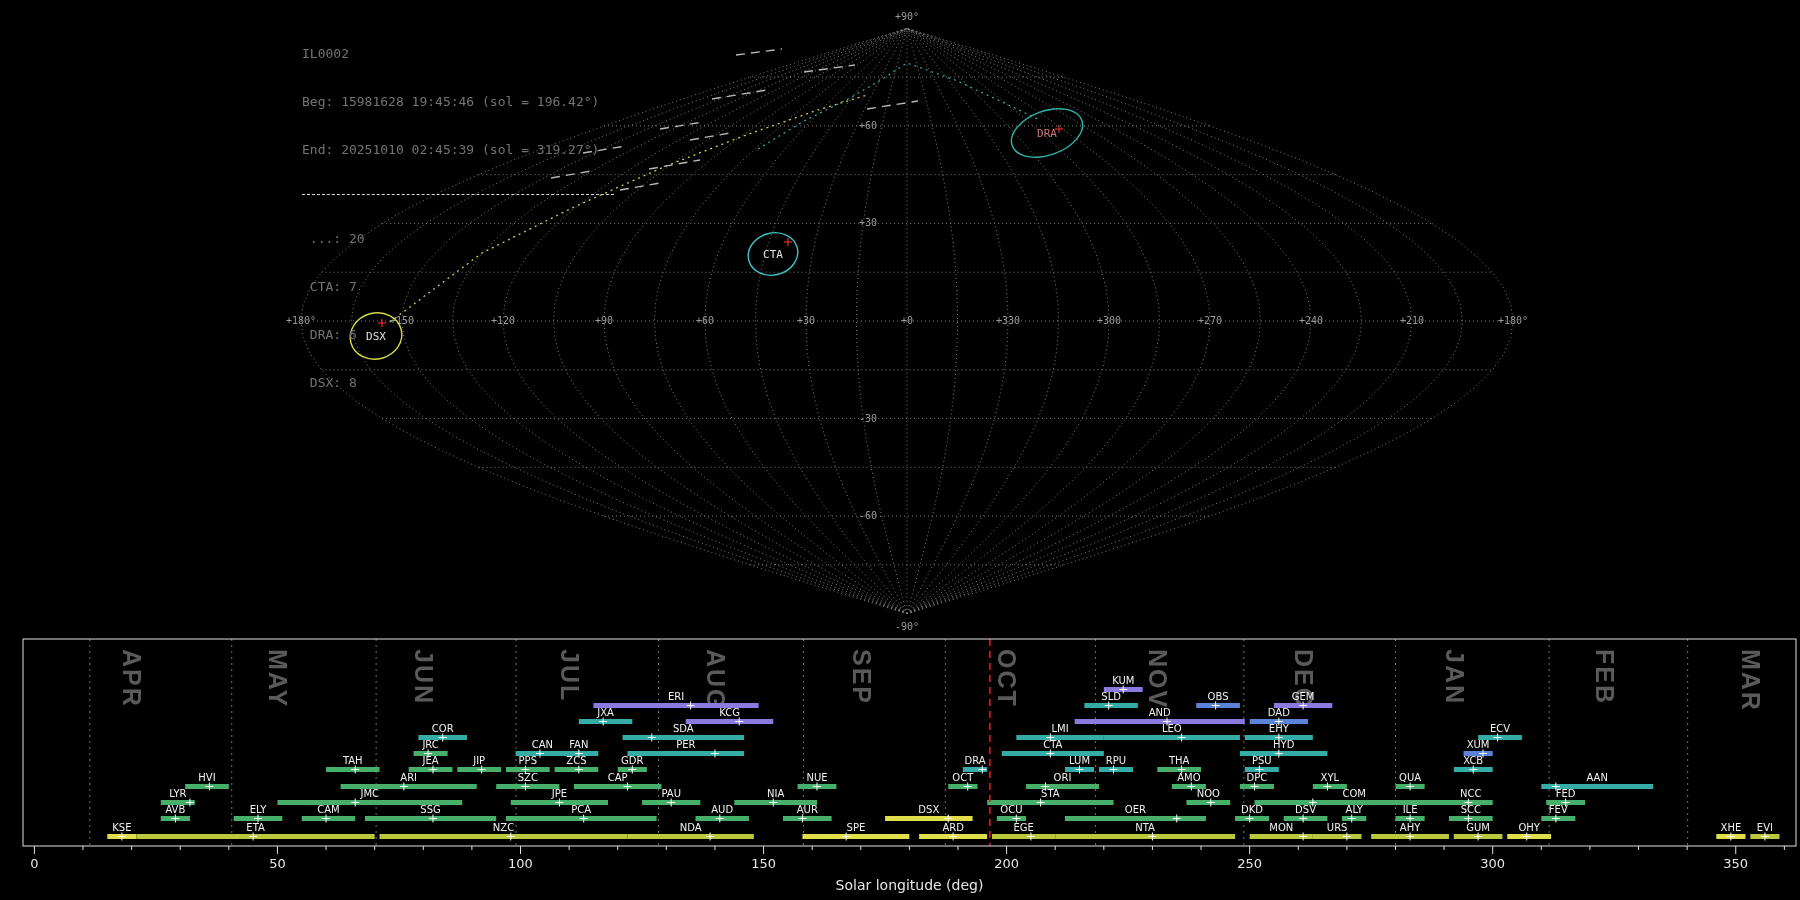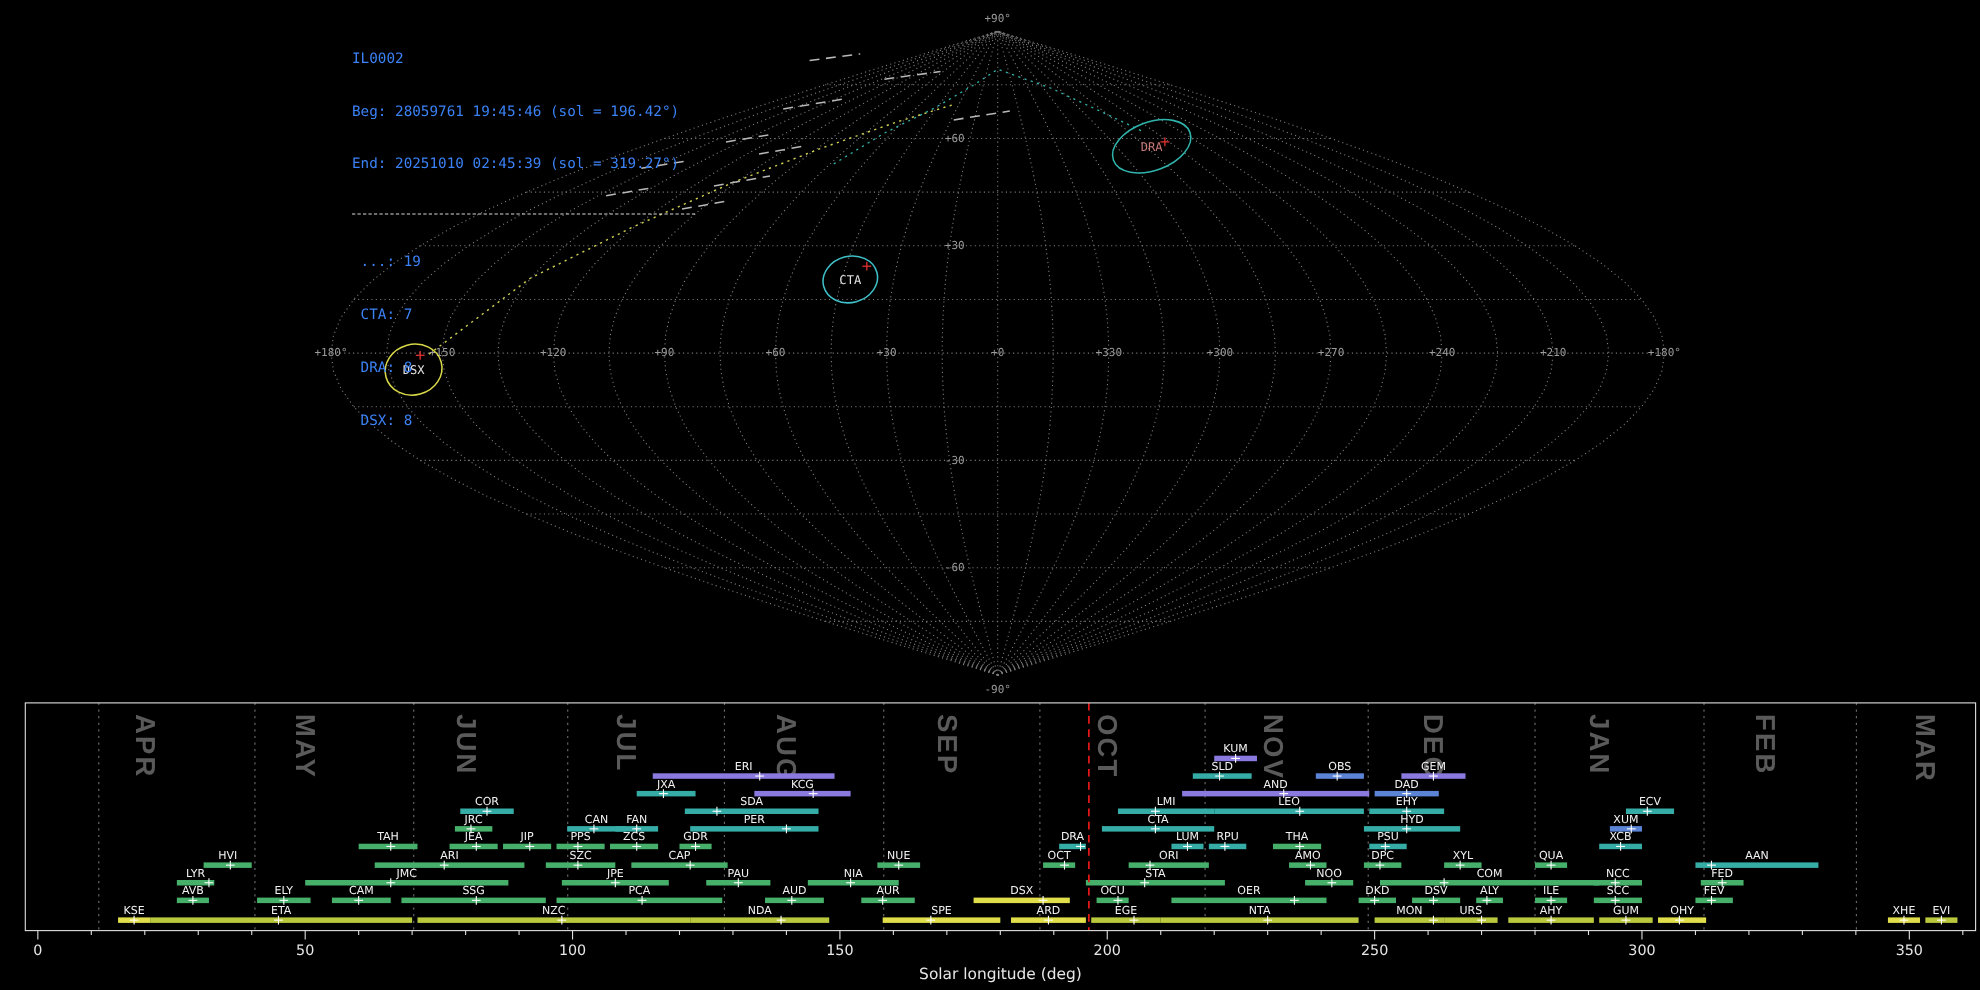--- a/index.html
+++ b/index.html
@@ -1,19 +1,19 @@
 <!DOCTYPE html>
 <html><head>
 <meta charset="utf-8">
 <style>
   html,body{margin:0;padding:0;background:#000;}
   .stage{position:relative;width:1800px;height:900px;background:#000;overflow:hidden;
          font-family:"DejaVu Sans",sans-serif;}
   .stage svg{position:absolute;left:0;top:0;}
-  .obs-header{position:absolute;left:320px;top:14px;color:#3b82f6;
+  .obs-header{position:absolute;left:302px;top:14px;color:#737373;
               font:13px/16px "DejaVu Sans Mono",monospace;white-space:pre;}
   .obs-header .sep{border-top:1px dashed #d8d8d8;width:312px;height:1px;margin:4px 0 3px 0;}
   
   .grid{stroke:#7e7e7e;stroke-dasharray:1 3;fill:none;stroke-width:1;}
   .maplabel{fill:#9a9a9a;font:10px "DejaVu Sans Mono",monospace;}
   .radiant-label{font:11px "DejaVu Sans Mono",monospace;}
   .trail{stroke:#b8b8b8;stroke-width:1.4;stroke-dasharray:9 6;}
   .ytrack{stroke:#cdcd50;stroke-width:1.3;stroke-dasharray:2 4;fill:none;}
   .ttrack{stroke:#31b0a8;stroke-width:1.2;stroke-dasharray:2 4;fill:none;}
   .redmark{stroke:#e03030;stroke-width:1.2;}
@@ -711,21 +711,21 @@
         <text x="763.55" y="868" text-anchor="middle" class="tick-label">150</text>
         <text x="1006.5999999999999" y="868" text-anchor="middle" class="tick-label">200</text>
         <text x="1249.65" y="868" text-anchor="middle" class="tick-label">250</text>
         <text x="1492.7" y="868" text-anchor="middle" class="tick-label">300</text>
         <text x="1735.75" y="868" text-anchor="middle" class="tick-label">350</text>
         <text x="909.5" y="890" text-anchor="middle" class="xlabel">Solar longitude (deg)</text>
       </g>
     </svg>
   <div class="obs-header">
     <div>IL0002</div>
-    <div>Beg: 28059761 19:45:46 (sol = 196.42°)</div>
+    <div>Beg: 15981628 19:45:46 (sol = 196.42°)</div>
     <div>End: 20251010 02:45:39 (sol = 319.27°)</div>
     <div class="sep"></div>
-    <div> ...: 19</div>
+    <div> ...: 20</div>
     <div> CTA: 7</div>
-    <div> DRA: 8</div>
+    <div> DRA: 6</div>
     <div> DSX: 8</div>
   </div>
 </div>
 
 </body></html>

